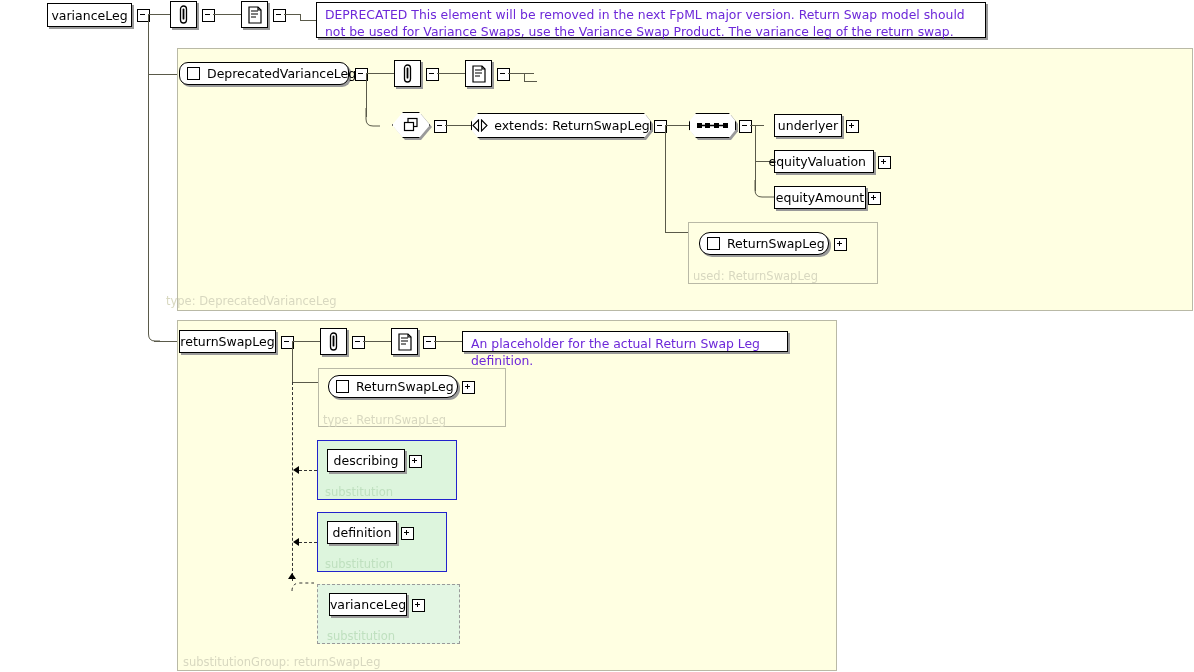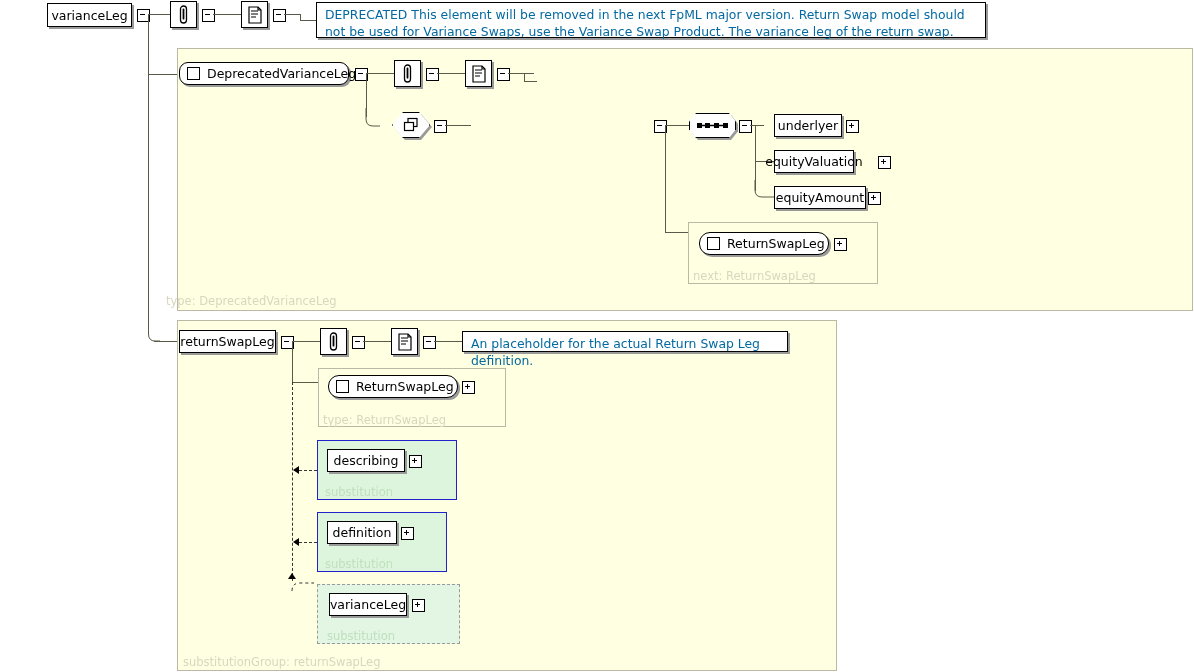--- a/index.html
+++ b/index.html
@@ -94,21 +94,21 @@
     clip-path: polygon(0 50%, 11px 0, calc(100% - 11px) 0, 100% 50%, calc(100% - 11px) 100%, 11px 100%);
   }
 
   
   .doc-box {
     background: #ffffff;
     border: 1px solid #000000;
     box-shadow: 2px 2px 0 0 #9a9a9a;
     font-size: 12.4px;
     line-height: 17px;
-    color: #0369a1;
+    color: #6d28d9;
     padding: 3px 6px 3px 8px;
   }
 
   
   .icon-box {
     background: #ffffff;
     border: 1px solid #000000;
     box-shadow: 2px 2px 0 0 #9a9a9a;
     display: flex; align-items: center; justify-content: center;
   }
@@ -259,20 +259,30 @@
     <div class="hex-face">
       <svg width="17" height="16" viewBox="0 0 17 16">
         <rect x="5" y="1.5" width="9" height="8" fill="#fff" stroke="#000" stroke-width="1.2"></rect>
         <rect x="1.5" y="5.5" width="9" height="8" fill="#fff" stroke="#000" stroke-width="1.2"></rect>
       </svg>
     </div>
   </div>
   <div class="expander" style="left:390px; top:120px;"></div>
   <div class="hline" style="left:401px; top:125px; width:26px;"></div>
 
+  <div class="oct-wrap" style="left:427px; top:113px; width:180px; height:25px;">
+    <div class="oct-shadow"></div>
+    <div class="oct-face">
+      <svg width="16" height="13" viewBox="0 0 16 13" style="margin-right:6px;">
+        <path d="M6.5,1 L1,6.5 L6.5,12 Z" fill="#fff" stroke="#000" stroke-width="1.1"></path>
+        <path d="M9.5,1 L15,6.5 L9.5,12 Z" fill="#fff" stroke="#000" stroke-width="1.1"></path>
+      </svg>
+      <span>extends: ReturnSwapLeg</span>
+    </div>
+  </div>
   <div class="expander" style="left:610px; top:120px;"></div>
   <div class="hline" style="left:621px; top:125px; width:24px;"></div>
 
   <div class="vline" style="left:621px; top:125px; height:107px;"></div>
   <div class="hline" style="left:621px; top:232px; width:23px;"></div>
 
   <div class="oct-wrap" style="left:645px; top:113px; width:47px; height:25px;">
     <div class="oct-shadow"></div>
     <div class="oct-face">
       <svg width="34" height="9" viewBox="0 0 34 9">
@@ -291,37 +301,37 @@
   <div class="hline" style="left:711px; top:161px; width:20px;"></div>
   <svg class="abs" style="left:707px; top:180px; width:26px; height:22px;" viewBox="0 0 26 22">
     <path d="M4,0 L4,10 Q4,17 11,17 L26,17" fill="none" stroke="#5a5a4a" stroke-width="1"></path>
   </svg>
 
   <div class="abs el-box" style="left:730px; top:114px; width:68px; height:23px;">
     <span>underlyer</span>
   </div>
   <div class="expander plus" style="left:802px; top:120px;"></div>
 
-  <div class="abs el-box" style="left:730px; top:150px; width:80px; height:23px;">
+  <div class="abs el-box" style="left:730px; top:150px; width:100px; height:23px;justify-content:flex-end;">
     <span>equityValuation</span>
   </div>
   <div class="expander plus" style="left:834px; top:156px;"></div>
 
   <div class="abs el-box" style="left:730px; top:186px; width:92px; height:23px;">
     <span>equityAmount</span>
   </div>
   <div class="expander plus" style="left:824px; top:192px;"></div>
 
   <div class="abs group-box" style="left:644px; top:222px; width:190px; height:62px;"></div>
   <div class="abs round-node" style="left:655px; top:232px; width:130px; height:23px;">
     <span class="sq"></span>
     <span>ReturnSwapLeg</span>
   </div>
   <div class="expander plus" style="left:790px; top:238px;"></div>
-  <div class="group-label" style="left:649px; top:269px;">next: ReturnSwapLeg</div>
+  <div class="group-label" style="left:649px; top:269px;">used: ReturnSwapLeg</div>
 
   <div class="abs group-box" style="left:133px; top:320px; width:660px; height:351px;"></div>
   <div class="group-label" style="left:139px; top:655px;">substitutionGroup: returnSwapLeg</div>
 
   <div class="abs el-box" style="left:135px; top:330px; width:97px; height:23px;">
     <span>returnSwapLeg</span>
   </div>
   <div class="expander" style="left:237px; top:336px;"></div>
   <div class="hline" style="left:248px; top:341px; width:28px;"></div>
 

